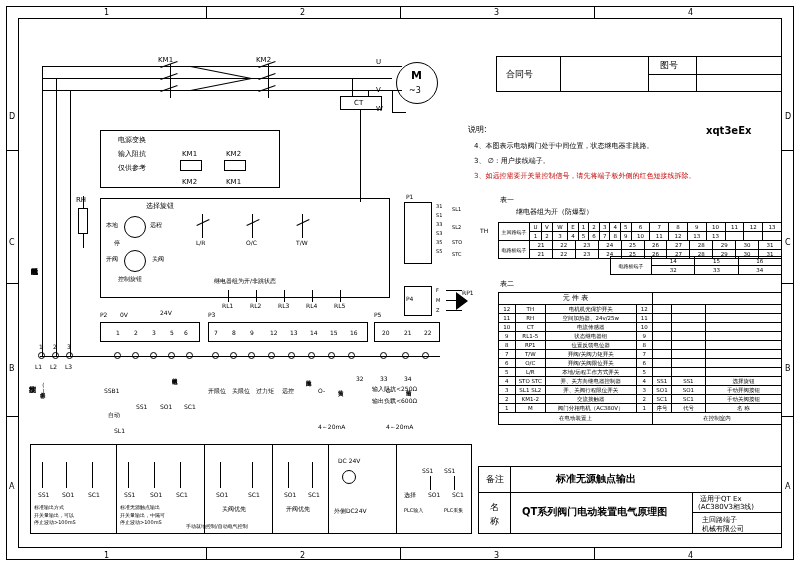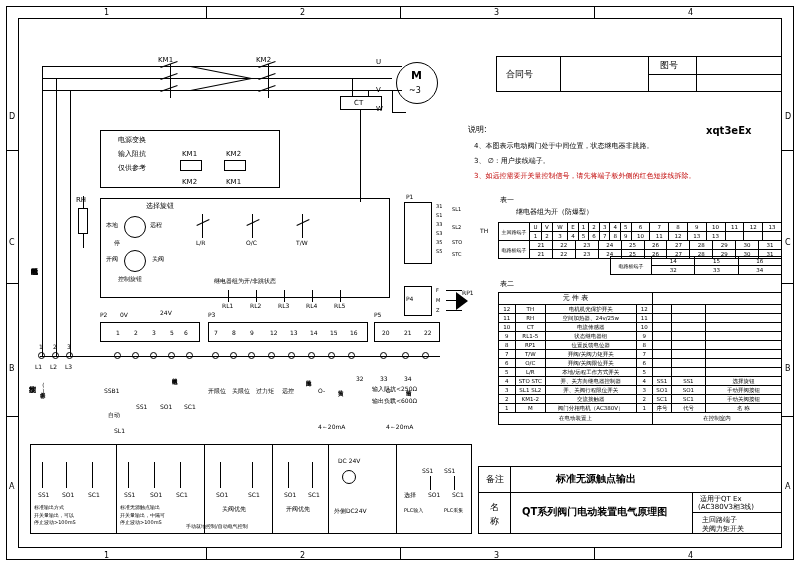--- a/index.html
+++ b/index.html
@@ -551,15 +551,15 @@
   <div class="line h" style="left:692px;top:512px;width:90px;"></div>
 
   <div class="t t9" style="left:486px;top:474px;">备注</div>
   <div class="t t10" style="left:556px;top:473px;font-weight:bold;">标准无源触点输出</div>
   <div class="t t9" style="left:490px;top:500px;line-height:1.6;">名
 称</div>
   <div class="t t10" style="left:522px;top:506px;font-weight:bold;">QT系列阀门电动装置电气原理图</div>
   <div class="t t7" style="left:700px;top:495px;">适用于QT Ex</div>
   <div class="t t7" style="left:698px;top:503px;">(AC380V3相3线)</div>
   <div class="t t7" style="left:702px;top:516px;">主回路端子</div>
-  <div class="t t7" style="left:702px;top:525px;">关阀力矩开关</div>
+  <div class="t t7" style="left:702px;top:525px;">机械有限公司</div>
 
 </div>
 
 </body></html>

